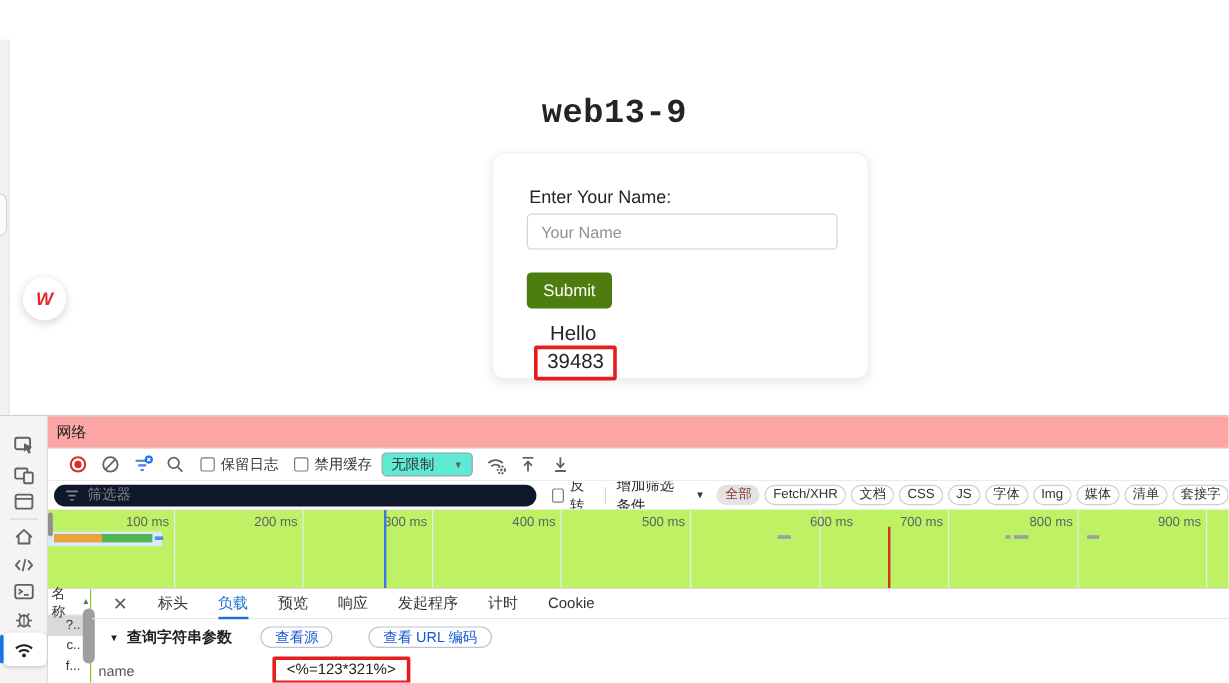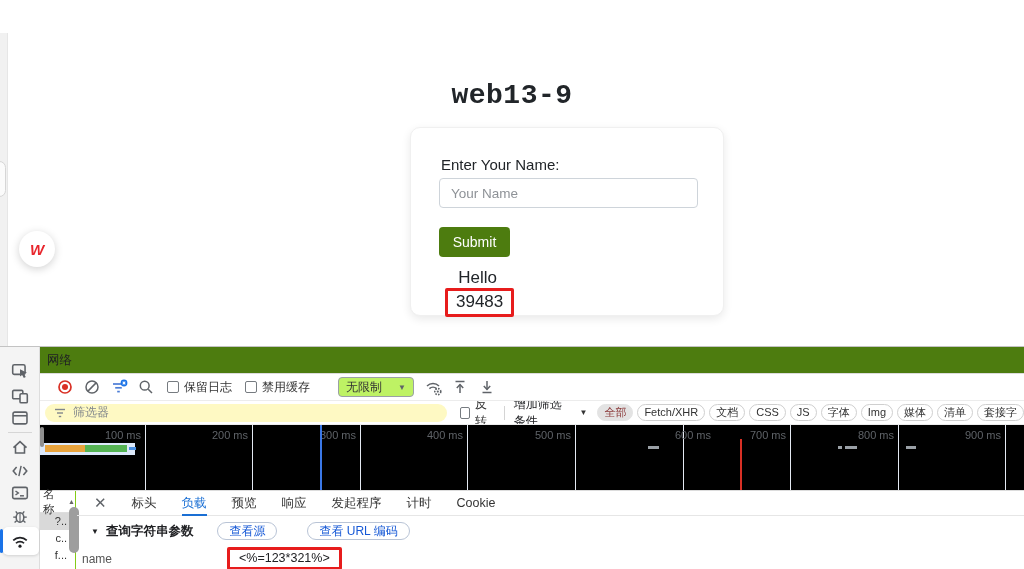--- a/index.html
+++ b/index.html
@@ -32,43 +32,43 @@
   .float-logo { position:absolute; left:19px; top:198px; width:36px; height:36px; background:#fff; border-radius:50%; box-shadow:0 2px 8px rgba(0,0,0,.18); display:flex; align-items:center; justify-content:center; font-weight:800; font-size:15px; color:#e8262d; font-style:italic; }
 
   
   .devtools { position:absolute; left:0; top:346px; width:1024px; height:223px; background:#fff; border-top:1px solid #c3c3c3; font-size:12px; color:#333; }
   .dt-left { position:absolute; left:0; top:0; width:40px; height:223px; background:#f4f4f4; border-right:1px solid #ddd; }
   .dt-left .ic { position:absolute; left:11px; width:18px; height:18px; }
   .dt-left .divider { position:absolute; left:8px; width:24px; border-top:1px solid #d6d6d6; }
   .active-tile { position:absolute; left:3px; top:180px; width:36px; height:28px; background:#fff; border-radius:5px; box-shadow:0 1px 3px rgba(0,0,0,.15); }
   .active-bar { position:absolute; left:0; top:182px; width:3px; height:24px; background:#1a73e8; border-radius:2px; }
 
-  .dt-header { position:absolute; left:40px; top:0; width:984px; height:27px; background:#4d7c0f; border-bottom:1px solid #dcdcdc; line-height:27px; }
+  .dt-header { position:absolute; left:40px; top:0; width:984px; height:27px; background:#fca5a5; border-bottom:1px solid #dcdcdc; line-height:27px; }
   .dt-header .label { margin-left:7px; font-size:12.5px; color:#202124; }
 
   .dt-toolbar { position:absolute; left:40px; top:27px; width:984px; height:27px; background:#fff; border-bottom:1px solid #ececec; display:flex; align-items:center; }
   .dt-toolbar > * { flex:0 0 auto; }
   .tbi { width:16px; height:16px; margin-left:11px; }
   .chk { width:12px; height:12px; border:1.4px solid #767b80; border-radius:2px; background:#fff; }
   .chk-label { margin-left:5px; color:#333; }
-  .throttle { margin-left:28px; height:20px; border:1px solid #9aa0a6; border-radius:4px; display:flex; align-items:center; padding:0 7px; background:#bef264; }
+  .throttle { margin-left:8px; height:20px; border:1px solid #9aa0a6; border-radius:4px; display:flex; align-items:center; padding:0 7px; background:#5eead4; }
   .throttle .arrow { margin-left:16px; font-size:8px; color:#5f6368; }
 
   .dt-filterrow { position:absolute; left:40px; top:54px; width:984px; height:24px; background:#fff; border-bottom:1px solid #ececec; display:flex; align-items:center; overflow:hidden; }
-  .filter-pill { width:480px; height:18px; margin-left:5px; background:#fef9c3; border-radius:10px; display:flex; align-items:center; color:#80868b; }
+  .filter-pill { width:480px; height:18px; margin-left:5px; background:#0f172a; border-radius:10px; display:flex; align-items:center; color:#80868b; }
   .filter-pill svg { margin-left:9px; }
   .filter-pill span { margin-left:7px; }
   .vdiv { width:1px; height:14px; background:#d4d4d4; margin:0 9px; }
   .more-filters { color:#202124; display:flex; align-items:center; }
   .more-filters .arrow { margin-left:8px; font-size:8px; color:#333; }
   .pills { display:flex; align-items:center; gap:4px; margin-left:10px; }
   .pill { height:17px; line-height:15px; border:1px solid #cfcfcf; border-radius:9px; padding:0 6px; font-size:11px; color:#333; background:#fff; white-space:nowrap; }
   .pill.sel { background:#e3e3e3; border-color:#e3e3e3; color:#8b3a3a; }
 
-  .dt-timeline { position:absolute; left:40px; top:78px; width:984px; height:66px; background:#000000; border-bottom:1px solid #dcdcdc; overflow:hidden; }
+  .dt-timeline { position:absolute; left:40px; top:78px; width:984px; height:66px; background:#bef264; border-bottom:1px solid #dcdcdc; overflow:hidden; }
   .gridline { position:absolute; top:0; width:1px; height:66px; background:#e4e9f2; }
   .tick-label { position:absolute; top:4px; width:64px; text-align:right; font-size:11px; color:#5f6368; }
   .sel-strip { position:absolute; left:0; top:18px; width:95px; height:12px; background:#dce9fb; }
   .wf-orange { position:absolute; left:5px; top:20px; width:40px; height:7px; background:#e8a33d; }
   .wf-green { position:absolute; left:45px; top:20px; width:42px; height:7px; background:#54b354; }
   .wf-blue-dash { position:absolute; left:89px; top:22px; width:7px; height:3px; background:#4a90e2; }
   .evt-line-blue { position:absolute; left:280px; top:0; width:2px; height:66px; background:#3b78e7; }
   .evt-line-red { position:absolute; left:700px; top:14px; width:2px; height:52px; background:#d93025; }
   .mini-dash { position:absolute; top:21px; height:3px; background:#9aa0a6; }
   .scroll-nub { position:absolute; left:0; top:2px; width:4px; height:20px; background:#8f8f8f; border-radius:2px; }

